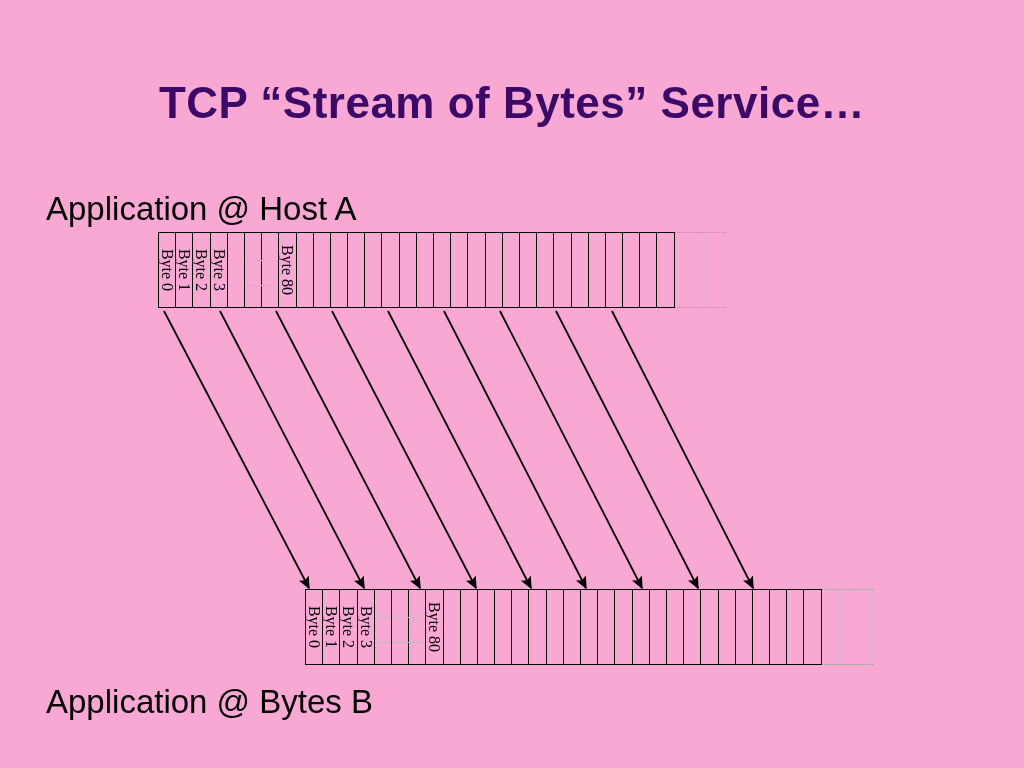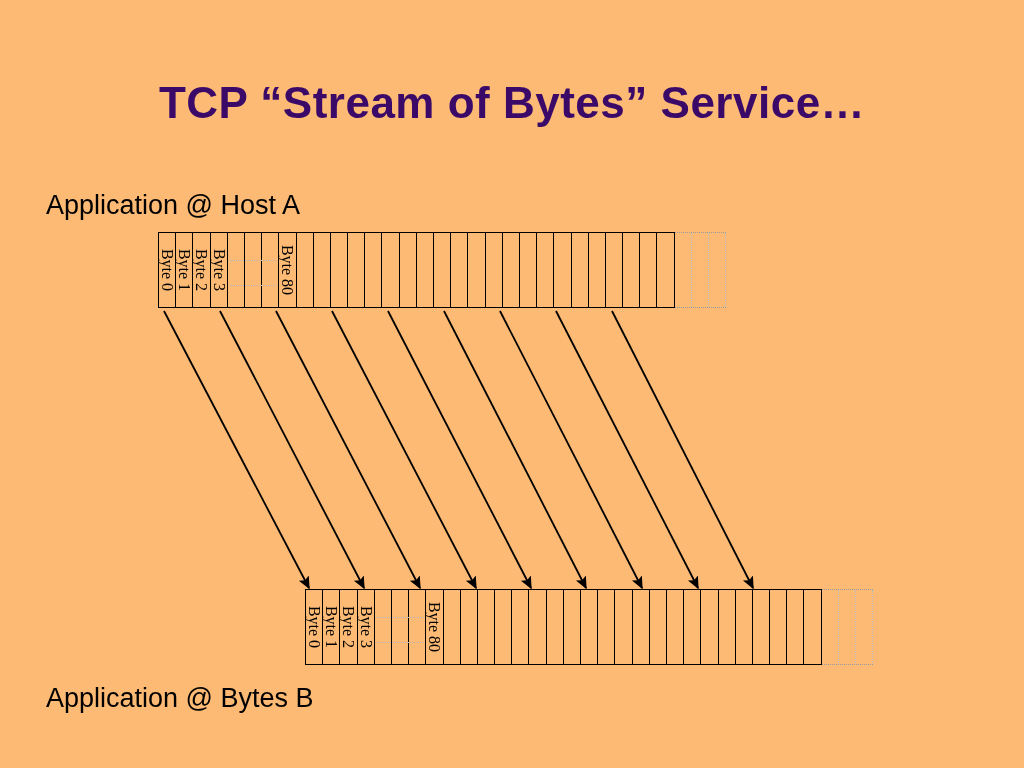--- a/index.html
+++ b/index.html
@@ -4,21 +4,21 @@
 <style>
   html, body {
     margin: 0;
     padding: 0;
     background: #ffffff;
   }
   #slide {
     position: relative;
     width: 1024px;
     height: 768px;
-    background: #fdba74;
+    background: #f9a8d4;
     overflow: hidden;
     font-family: "Liberation Sans", sans-serif;
   }
 
   
   #slide-title {
     position: absolute;
     left: 0;
     top: 78px;
     width: 1024px;
@@ -28,21 +28,21 @@
     font-size: 44px;
     letter-spacing: 0.5px;
     color: #3b0a68;
     white-space: nowrap;
   }
 
   
   .host-label {
     position: absolute;
     font-family: "Liberation Sans", sans-serif;
-    font-size: 27px;
+    font-size: 33px;
     color: #000000;
     white-space: nowrap;
   }
   #host-a-label { left: 46px; top: 190px; }
   #host-b-label { left: 46px; top: 683px; }
 
   
   .stream {
     position: absolute;
     height: 76px;

